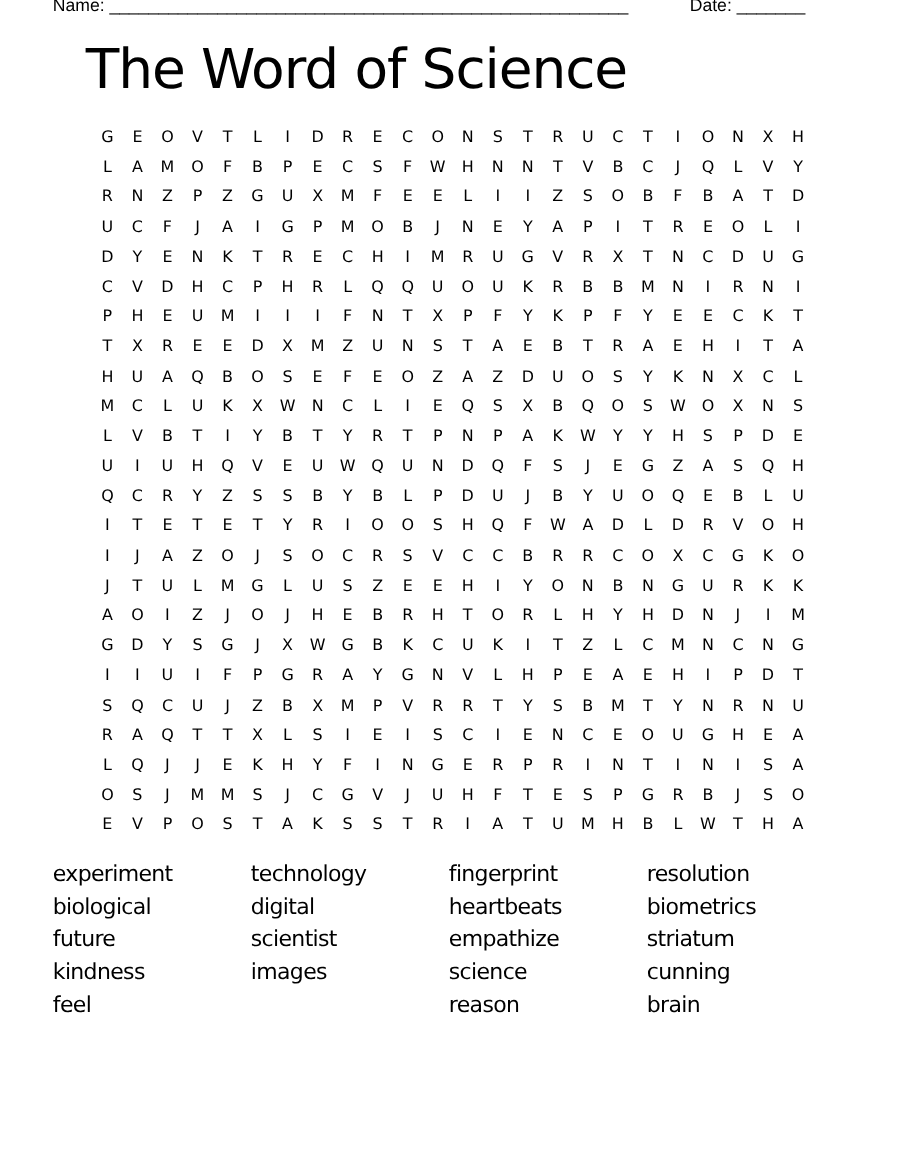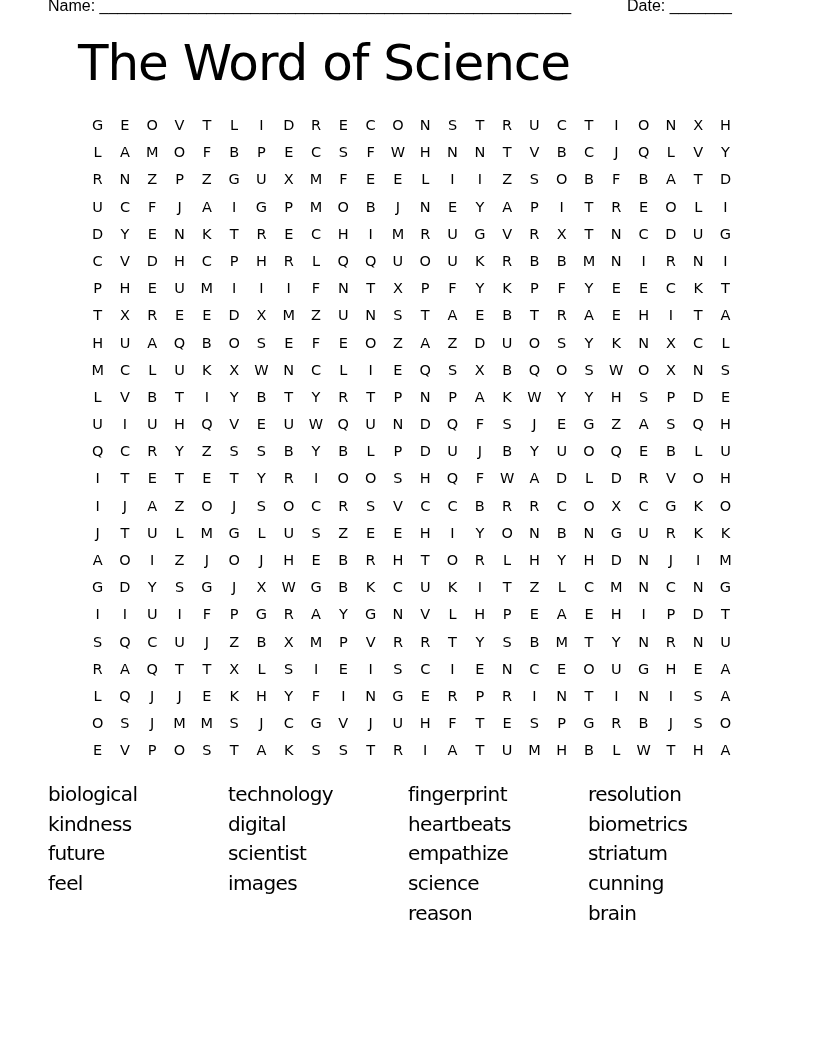--- a/index.html
+++ b/index.html
@@ -651,23 +651,24 @@
       <span class="cell">L</span>
       <span class="cell">W</span>
       <span class="cell">T</span>
       <span class="cell">H</span>
       <span class="cell">A</span>
     </div>
   </div>
 
 <div class="wordlist" id="wordlist">
     <div class="wl-col" style="left: 0px;">
+      <div class="word">experiment</div>
       <div class="word">biological</div>
+      <div class="word">future</div>
       <div class="word">kindness</div>
-      <div class="word">future</div>
       <div class="word">feel</div>
     </div>
     <div class="wl-col" style="left: 180px;">
       <div class="word">technology</div>
       <div class="word">digital</div>
       <div class="word">scientist</div>
       <div class="word">images</div>
     </div>
     <div class="wl-col" style="left: 360px;">
       <div class="word">fingerprint</div>

